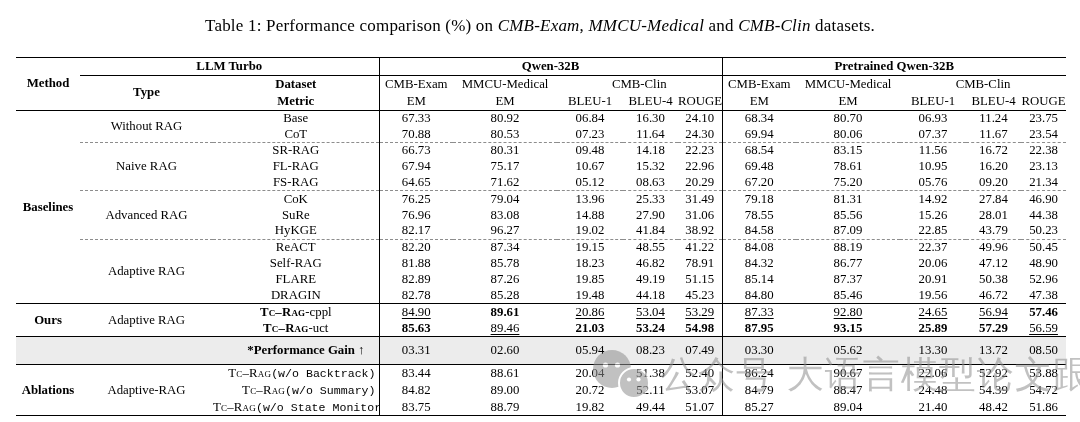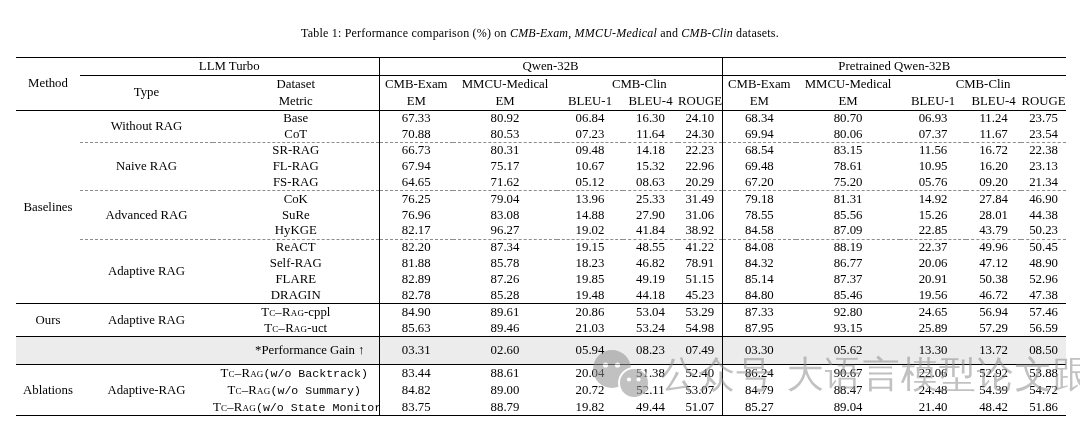--- a/index.html
+++ b/index.html
@@ -1,43 +1,43 @@
 <!DOCTYPE html>
 <html><head>
 <meta charset="utf-8">
 <style>
   *{margin:0;padding:0;box-sizing:border-box}
   html,body{width:1080px;height:422px;background:#fff;color:#000;
     font-family:"Liberation Serif",serif;position:relative;overflow:hidden}
-  .caption{position:absolute;top:26px;left:0;width:1080px;text-align:center;
-    font-size:12px;letter-spacing:.2px}
+  .caption{position:absolute;top:16px;left:0;width:1080px;text-align:center;
+    font-size:17px;letter-spacing:.2px}
   .caption i{font-style:italic}
 
   table{position:absolute;left:16px;top:57px;width:1050px;border-collapse:collapse;
     table-layout:fixed;border-top:1.3px solid #000;border-bottom:1.3px solid #000}
   th,td{font-weight:normal;text-align:center;vertical-align:middle;font-size:12.8px;
     line-height:1.02;padding:0;white-space:nowrap;overflow:hidden}
-  .b{font-weight:normal}
+  .b{font-weight:bold}
   .it{}
   .sc{font-variant:small-caps;letter-spacing:.2px}
   .mono{font-family:"Liberation Mono","DejaVu Sans Mono",monospace;font-size:11.6px}
-  .ul{text-underline-offset:2px}
+  .ul{text-decoration:underline;text-underline-offset:2px}
   .vl{border-left:1px solid #000}
   .r1 th{height:18px}
   .r2 th{height:17px}
   .r3 th{height:18px}
   .r1 .mid{border-bottom:1px solid #000}
   .r3 th,.hbot{border-bottom:1.2px solid #000}
   tbody td{height:16.1px}
   tr.dash td{border-top:1px dashed #8d8d8d}
   tr.solid td{border-top:1.2px solid #000}
   tr.ours td{height:16.6px}
   tr.gain td{background:#ececec;height:28px}
   tr.abl td{height:17px}
-  td.ncell-r{padding-right:3px}
+  td.ncell-r{text-align:right;padding-right:3px}
   td.glabel{text-align:right;padding-right:14px}
 
   .watermark{position:absolute;left:590px;top:349px;display:flex;align-items:center;
     gap:8px;opacity:.55;pointer-events:none;z-index:5}
   .wm-text{font-family:"DejaVu Sans",sans-serif;font-size:37px;color:#8f8f8f;
     letter-spacing:1px;white-space:nowrap}
 </style>
 </head>
 <body>
 

